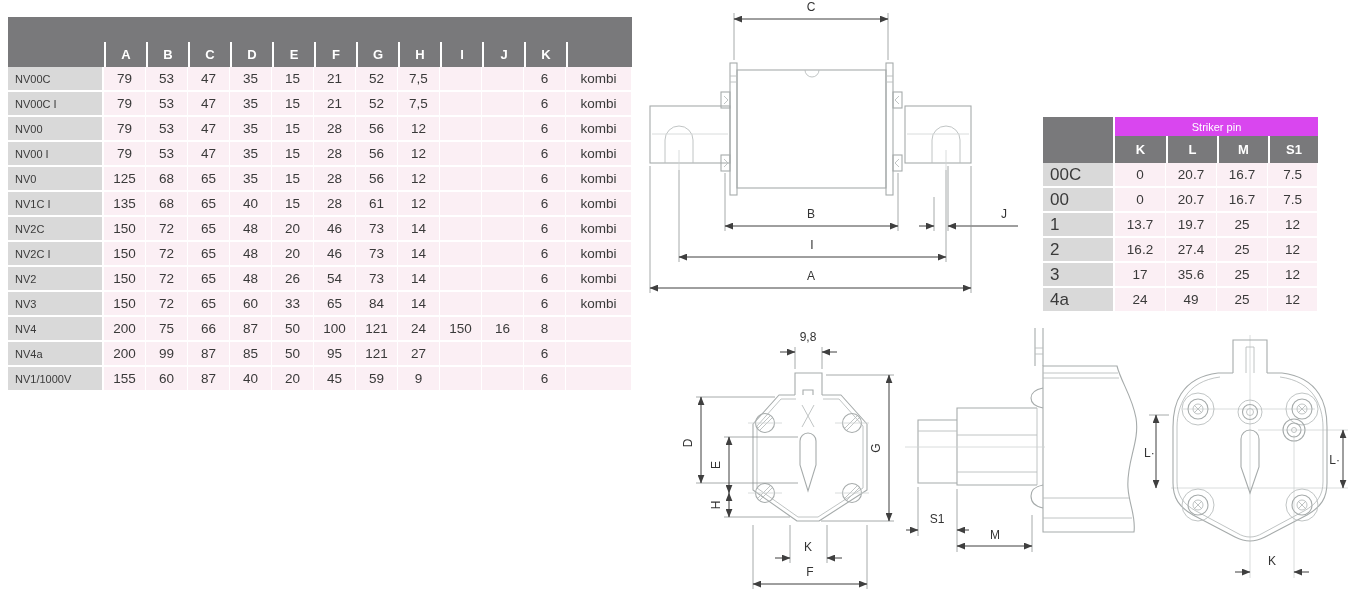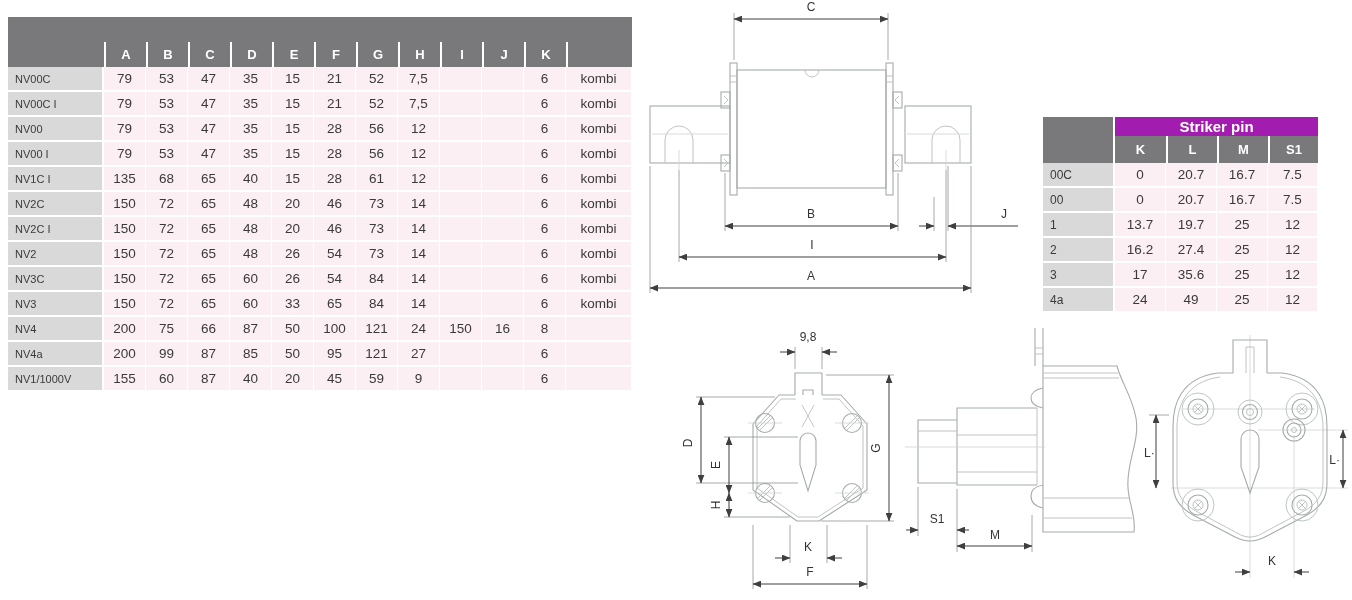--- a/index.html
+++ b/index.html
@@ -26,30 +26,30 @@
   .dim-table td.cell {
     background:#fbeff4; color:#3a3a3a; font-size:13.5px; text-align:center;
     border-bottom:2px solid #fff; border-right:1px solid #fff;
   }
 
   
   .striker-table { position:absolute; left:1043px; top:117px; width:275px; }
   .striker-table th, .striker-table td { vertical-align:middle; }
   .striker-table .corner { background:#79797b; border-right:2px solid #fff; }
   .striker-table .title-cell {
-    background:#a21caf; color:#fff; font-size:15px; font-weight:bold;
+    background:#d946ef; color:#fff; font-size:11px; font-weight:normal;
     text-align:center; height:19px;
   }
   .striker-table .colhead {
     background:#79797b; color:#fff; font-size:13px; font-weight:bold;
     text-align:center; border-left:2px solid #fff; height:27px;
   }
   .striker-table .colhead:first-of-type { border-left:none; }
   .striker-table .rowlabel {
-    background:#d9d9d9; color:#3a3a3a; font-size:12px; font-weight:normal;
+    background:#d9d9d9; color:#3a3a3a; font-size:17px; font-weight:normal;
     text-align:left; padding-left:7px; height:21px;
     border-bottom:2px solid #fff; border-right:2px solid #fff;
   }
   .striker-table td.cell {
     background:#fbeff4; color:#3a3a3a; font-size:13.5px; text-align:center;
     height:25px; border-bottom:2px solid #fff; border-right:1px solid #fff;
   }
 
   
   .drw { position:absolute; }
@@ -156,20 +156,35 @@
           <td class="cell">15</td>
           <td class="cell">28</td>
           <td class="cell">56</td>
           <td class="cell">12</td>
           <td class="cell"></td>
           <td class="cell"></td>
           <td class="cell">6</td>
           <td class="cell">kombi</td>
         </tr>
         <tr>
+          <th class="rowlabel">NV0</th>
+          <td class="cell">125</td>
+          <td class="cell">68</td>
+          <td class="cell">65</td>
+          <td class="cell">35</td>
+          <td class="cell">15</td>
+          <td class="cell">28</td>
+          <td class="cell">56</td>
+          <td class="cell">12</td>
+          <td class="cell"></td>
+          <td class="cell"></td>
+          <td class="cell">6</td>
+          <td class="cell">kombi</td>
+        </tr>
+        <tr>
           <th class="rowlabel">NV1C I</th>
           <td class="cell">135</td>
           <td class="cell">68</td>
           <td class="cell">65</td>
           <td class="cell">40</td>
           <td class="cell">15</td>
           <td class="cell">28</td>
           <td class="cell">61</td>
           <td class="cell">12</td>
           <td class="cell"></td>
@@ -209,35 +224,20 @@
         </tr>
         <tr>
           <th class="rowlabel">NV2</th>
           <td class="cell">150</td>
           <td class="cell">72</td>
           <td class="cell">65</td>
           <td class="cell">48</td>
           <td class="cell">26</td>
           <td class="cell">54</td>
           <td class="cell">73</td>
-          <td class="cell">14</td>
-          <td class="cell"></td>
-          <td class="cell"></td>
-          <td class="cell">6</td>
-          <td class="cell">kombi</td>
-        </tr>
-        <tr>
-          <th class="rowlabel">NV3C</th>
-          <td class="cell">150</td>
-          <td class="cell">72</td>
-          <td class="cell">65</td>
-          <td class="cell">60</td>
-          <td class="cell">26</td>
-          <td class="cell">54</td>
-          <td class="cell">84</td>
           <td class="cell">14</td>
           <td class="cell"></td>
           <td class="cell"></td>
           <td class="cell">6</td>
           <td class="cell">kombi</td>
         </tr>
         <tr>
           <th class="rowlabel">NV3</th>
           <td class="cell">150</td>
           <td class="cell">72</td>

